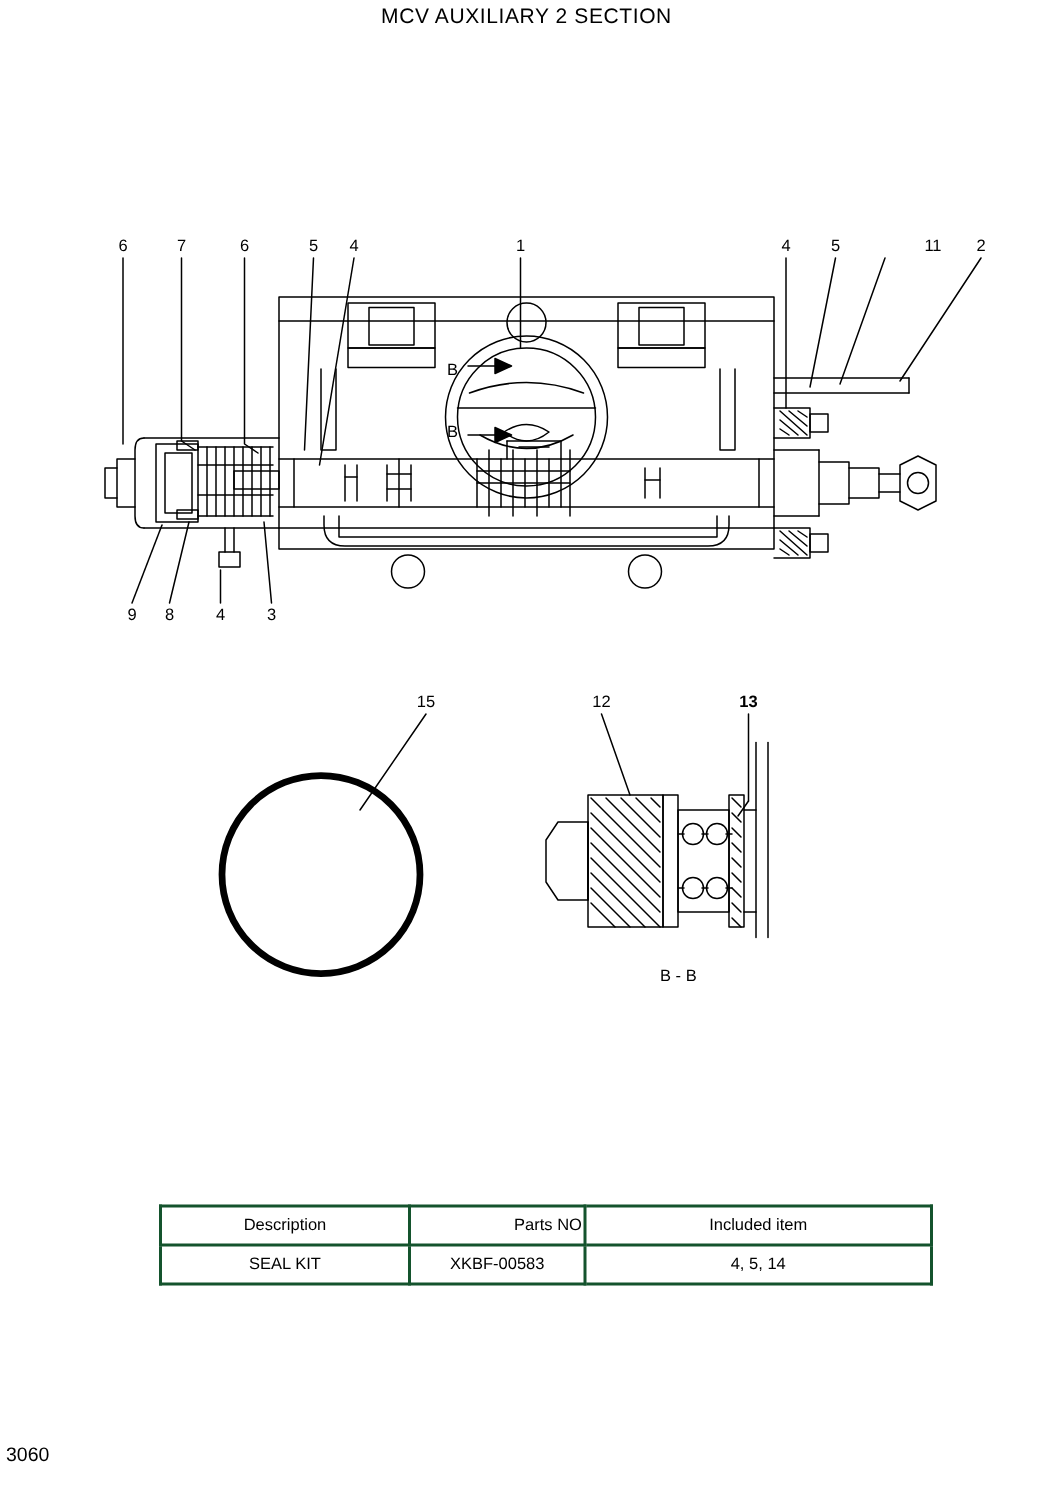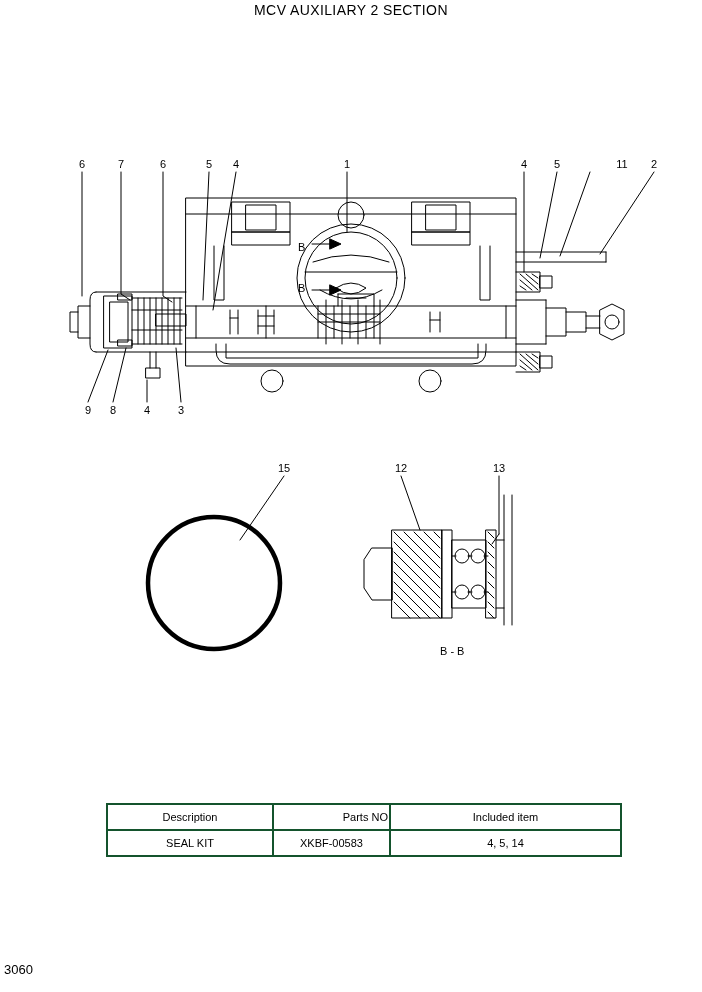--- a/index.html
+++ b/index.html
@@ -259,21 +259,21 @@
   <div class="callout" style="left:524px; top:158px;">4</div>
   <div class="callout" style="left:557px; top:158px;">5</div>
   <div class="callout" style="left:622px; top:158px;">11</div>
   <div class="callout" style="left:654px; top:158px;">2</div>
   <div class="callout" style="left:88px;  top:404px;">9</div>
   <div class="callout" style="left:113px; top:404px;">8</div>
   <div class="callout" style="left:147px; top:404px;">4</div>
   <div class="callout" style="left:181px; top:404px;">3</div>
   <div class="callout" style="left:284px; top:462px;">15</div>
   <div class="callout" style="left:401px; top:462px;">12</div>
-  <div class="callout" style="left:499px; top:462px;">13</div>
+  <div class="callout" style="left:499px; top:462px;font-weight:bold;">13</div>
 
   <table id="parts-table">
     <thead>
       <tr>
         <th class="col-desc">Description</th>
         <th class="col-parts">Parts NO</th>
         <th class="col-incl">Included item</th>
       </tr>
     </thead>
     <tbody>

